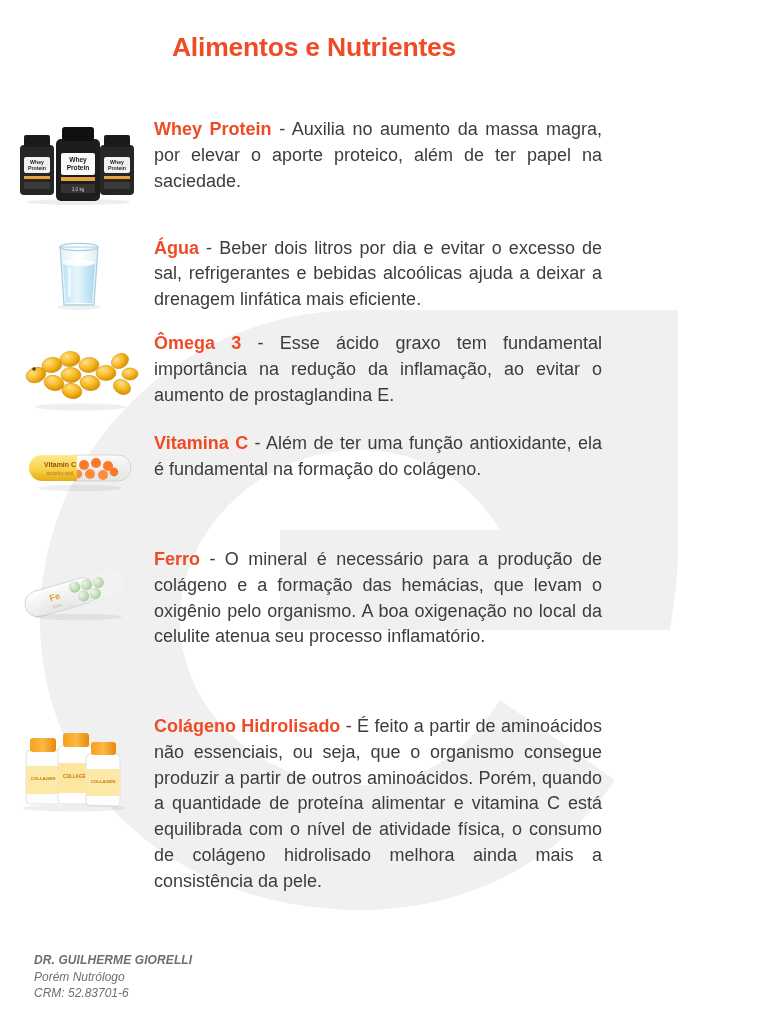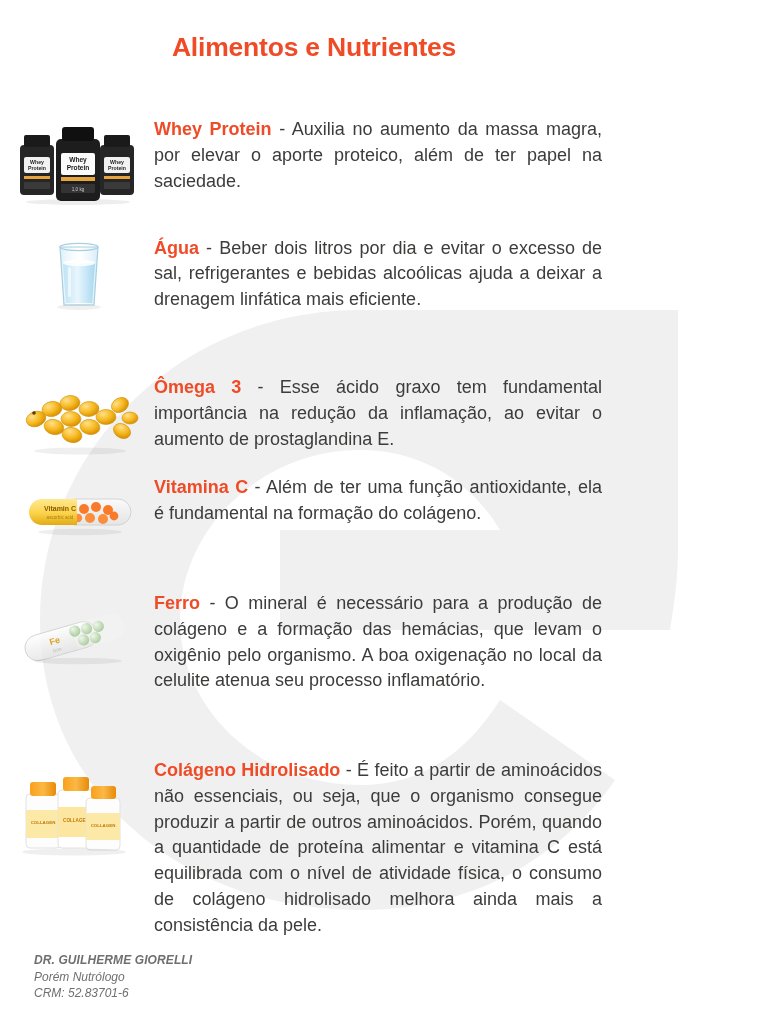--- a/index.html
+++ b/index.html
@@ -75,21 +75,21 @@
     text-justify: inter-word;
   }
   .item-text .term {
     color: #ef4b27;
     font-weight: bold;
   }
 
   
   .item--whey   { margin-top: 0px; }
   .item--agua   { margin-top: 28px; align-items: center; }
-  .item--omega  { margin-top: 60px; }
+  .item--omega  { margin-top: 16px; }
   .item--vitc   { margin-top: 16px; }
   .item--ferro  { margin-top: 42px; }
   .item--colag  { margin-top: 64px; }
 
   
   .footer {
     position: absolute;
     left: 34px;
     bottom: 22px;
     color: #6f6f6e;

